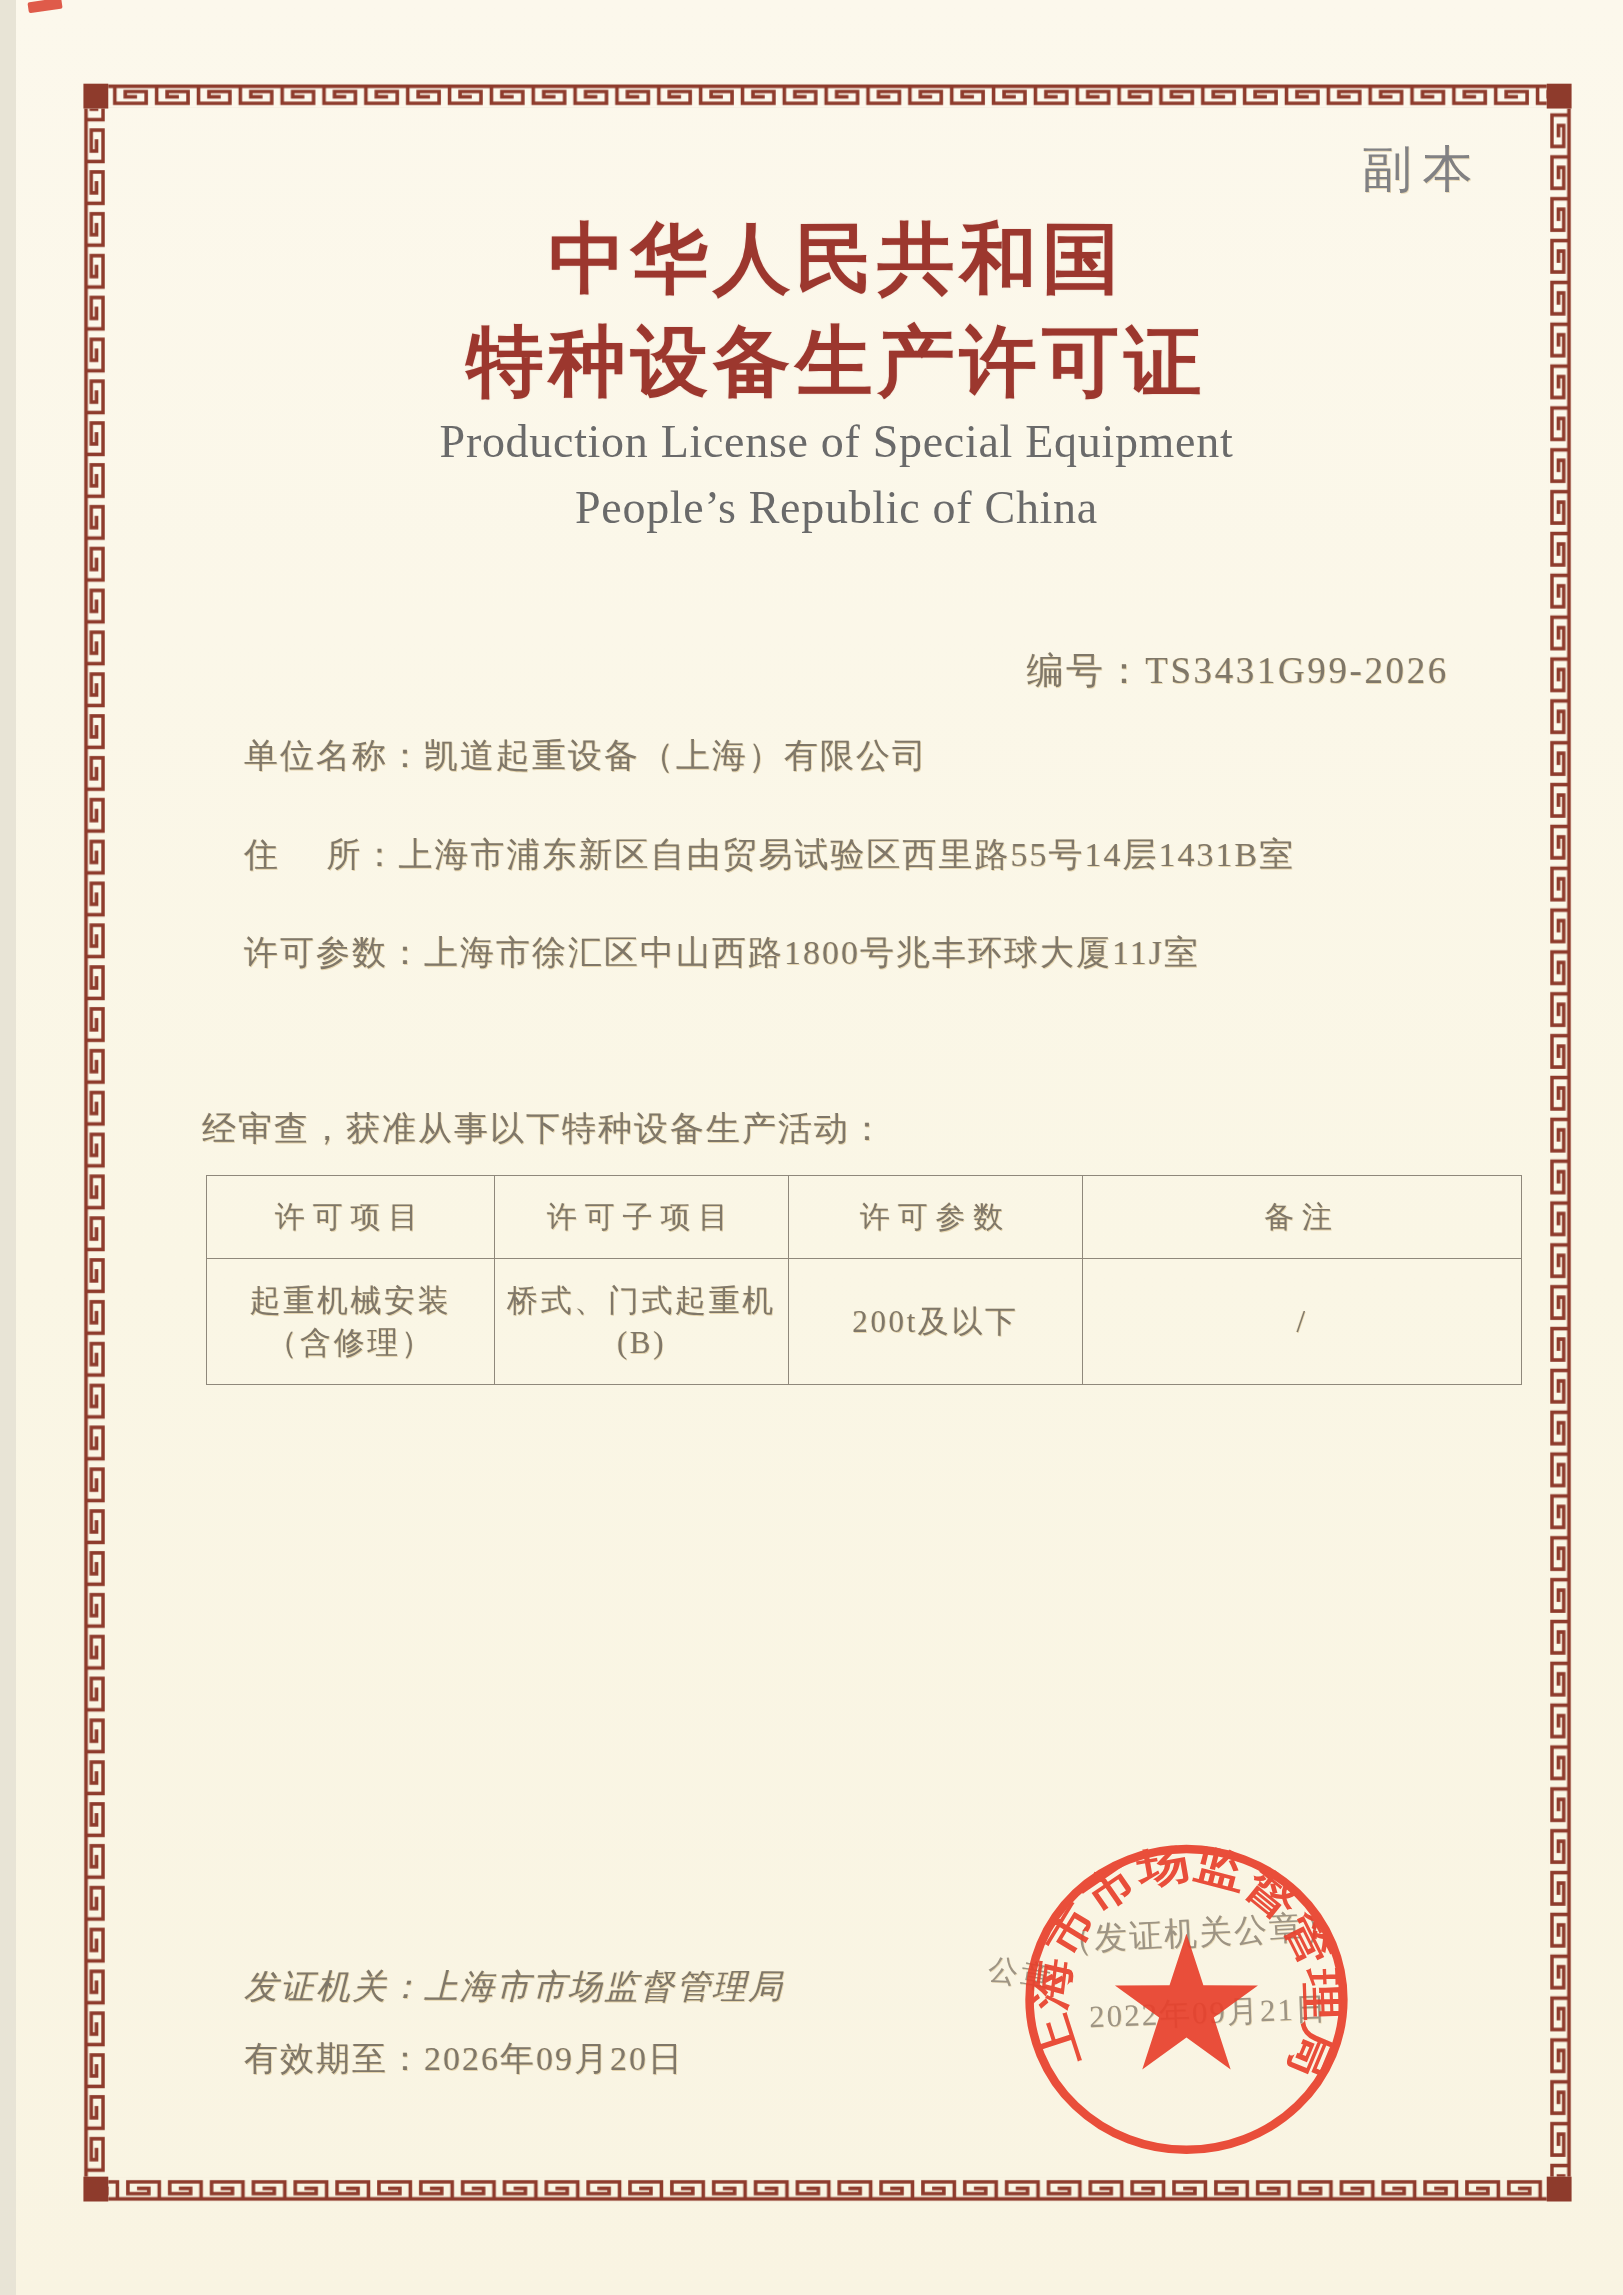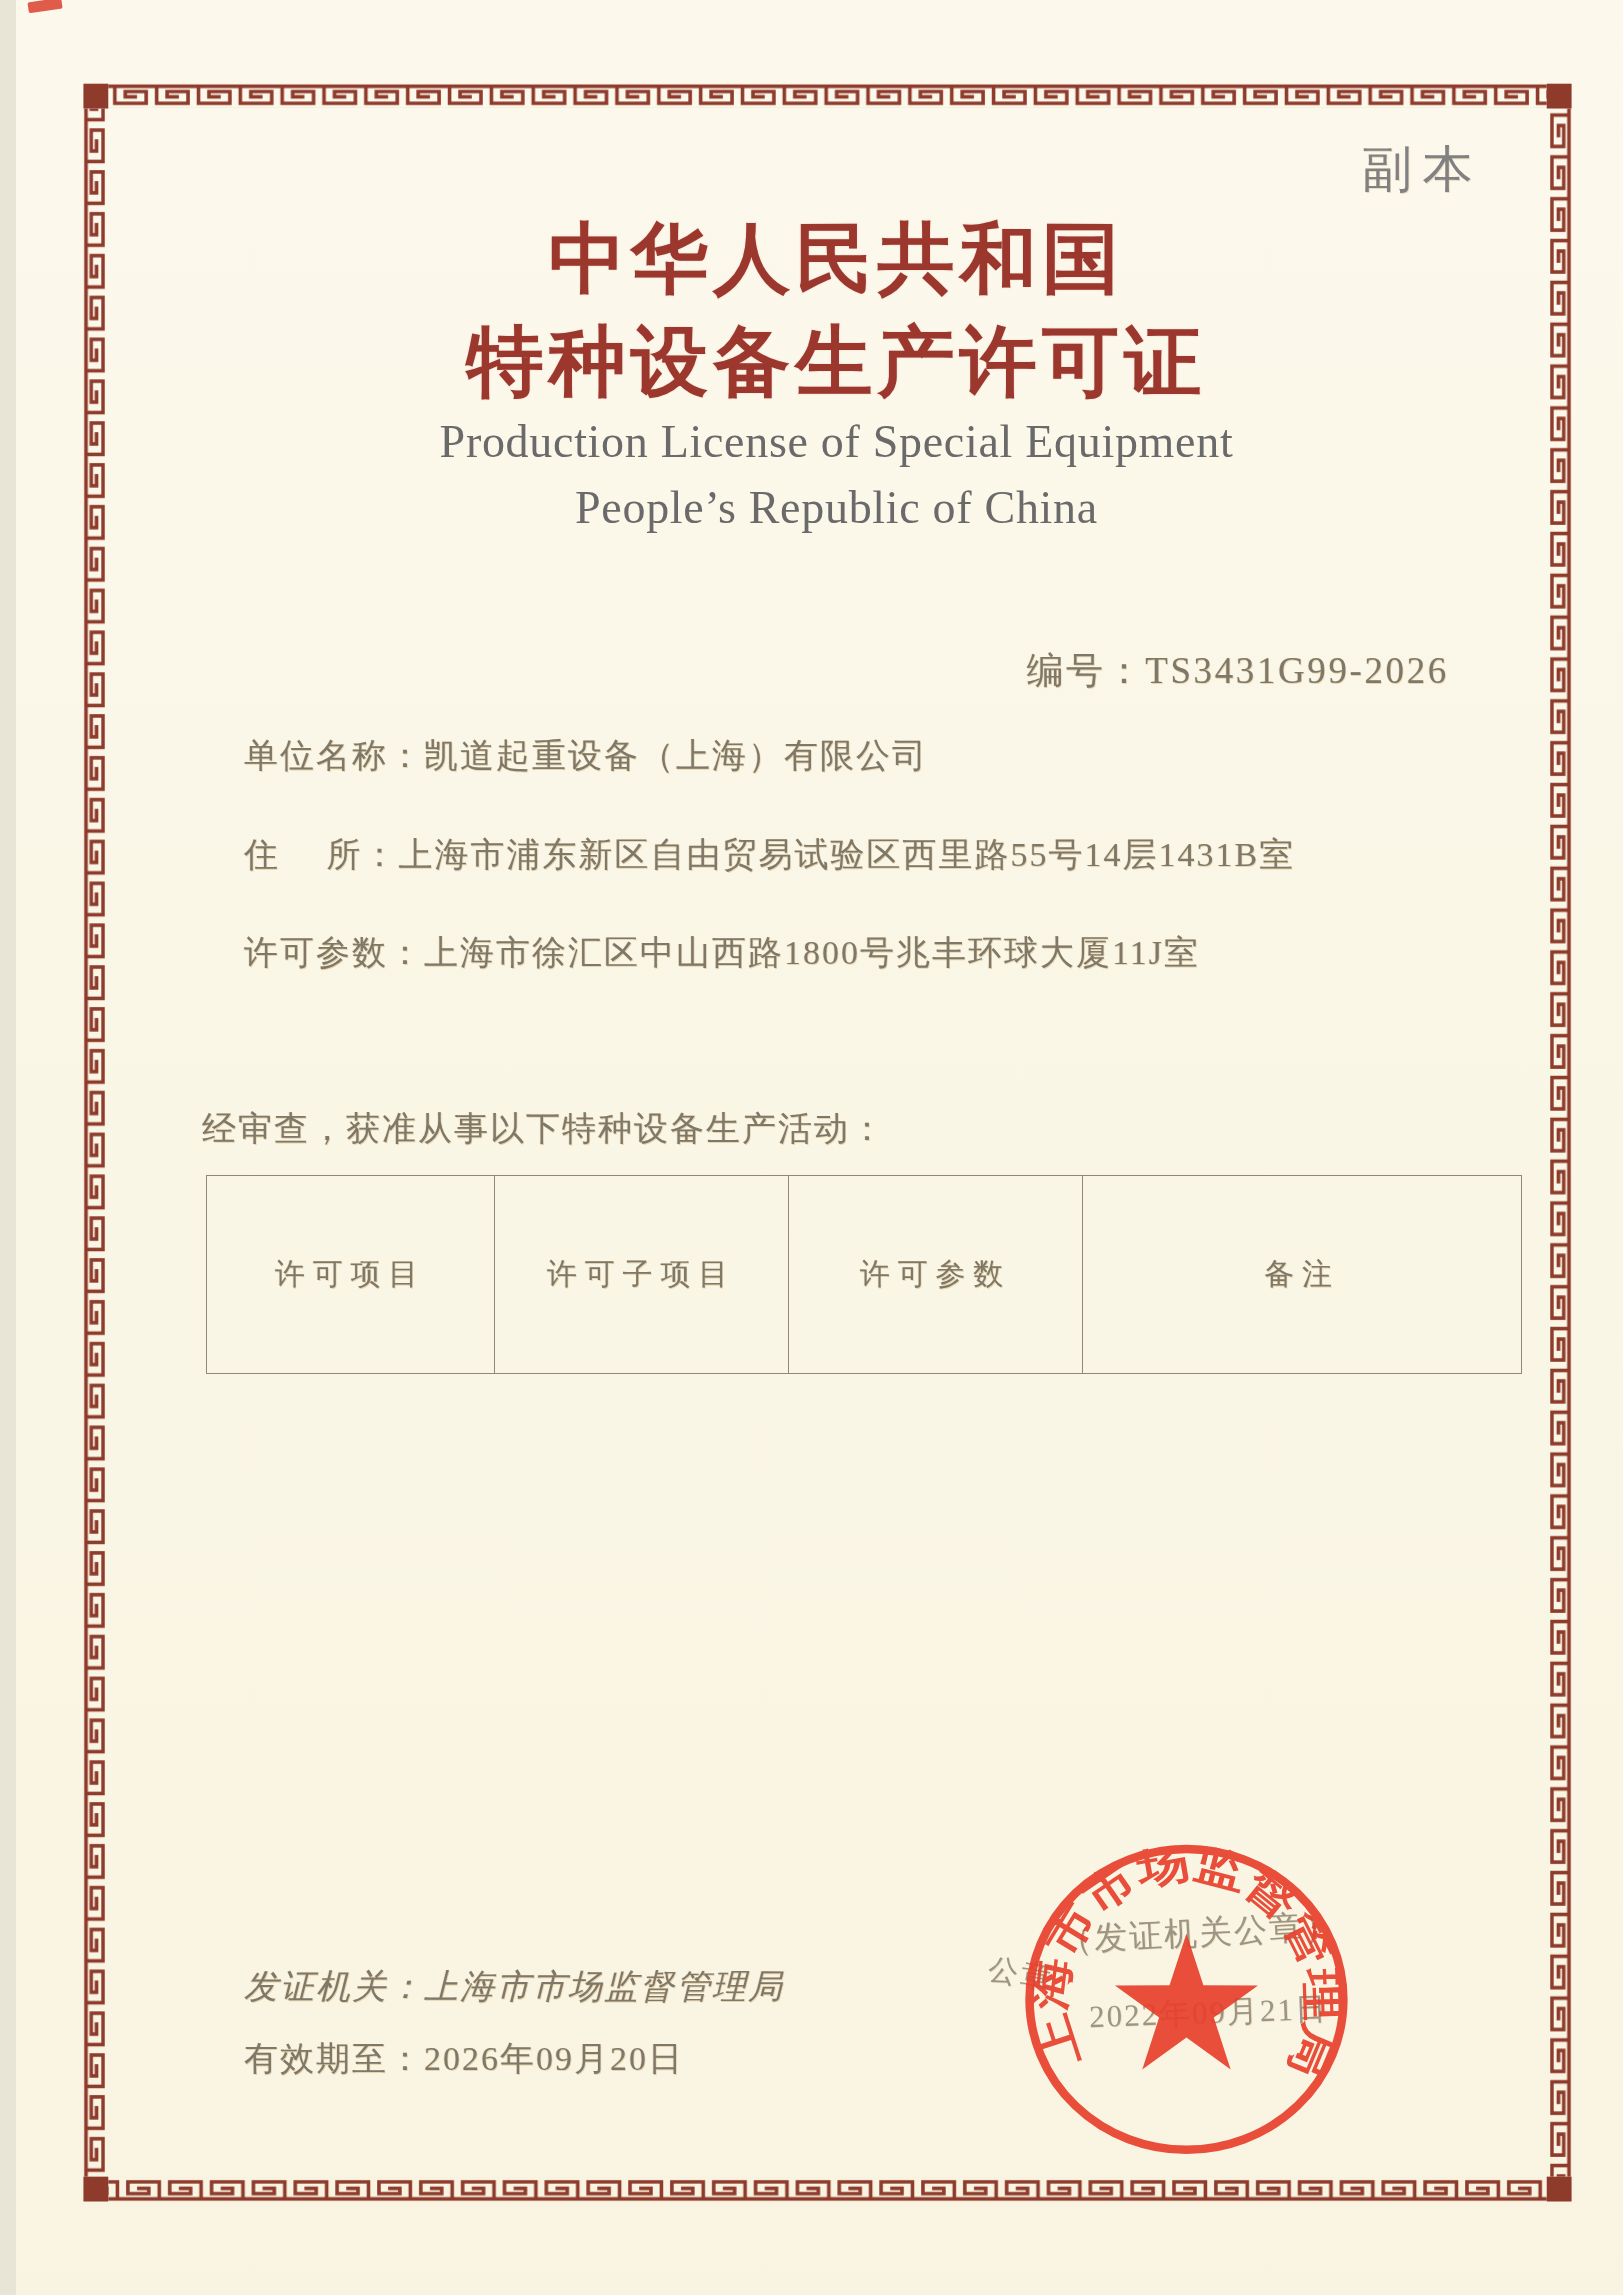--- a/index.html
+++ b/index.html
@@ -116,20 +116,26 @@
         <col style="width:294px;">
         <col style="width:439px;">
     </colgroup>
     <tbody>
         <tr class="hdr">
       <th>许可项目</th>
       <th>许可子项目</th>
       <th>许可参数</th>
       <th>备注</th>
     </tr>
+    <tr class="bdy">
+      <td>起重机械安装（含修理）</td>
+      <td>桥式、门式起重机(B)</td>
+      <td>200t及以下</td>
+      <td>/</td>
+    </tr>
   </tbody>
     </table>
 
   <div class="abs faded line" style="left:186px;top:1923px;font-style:italic;">
     <span>发证机关：</span><span>上海市市场监督管理局</span>
   </div>
 
   <div class="abs faded line" style="left:186px;top:1995px;">
     <span>有效期至：</span><span>2026年09月20日</span>
   </div>

